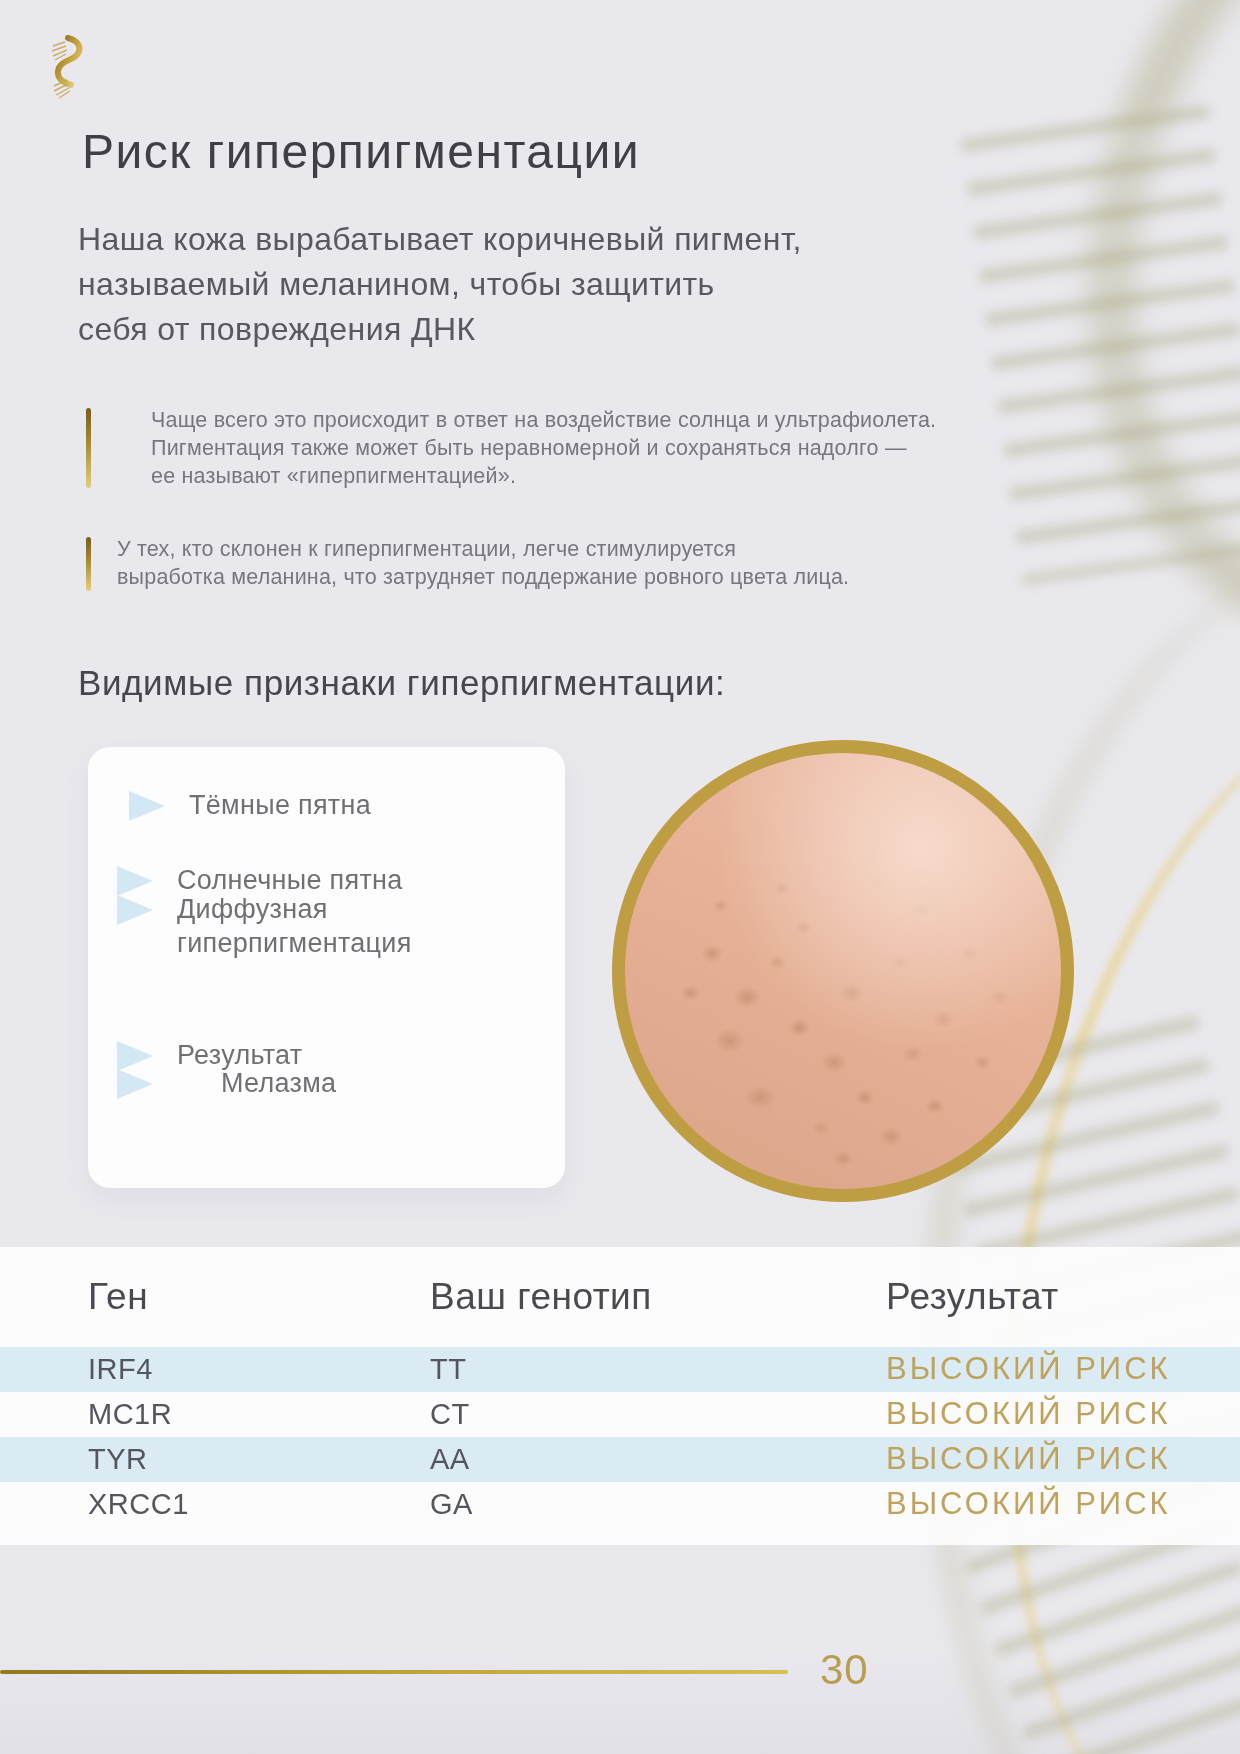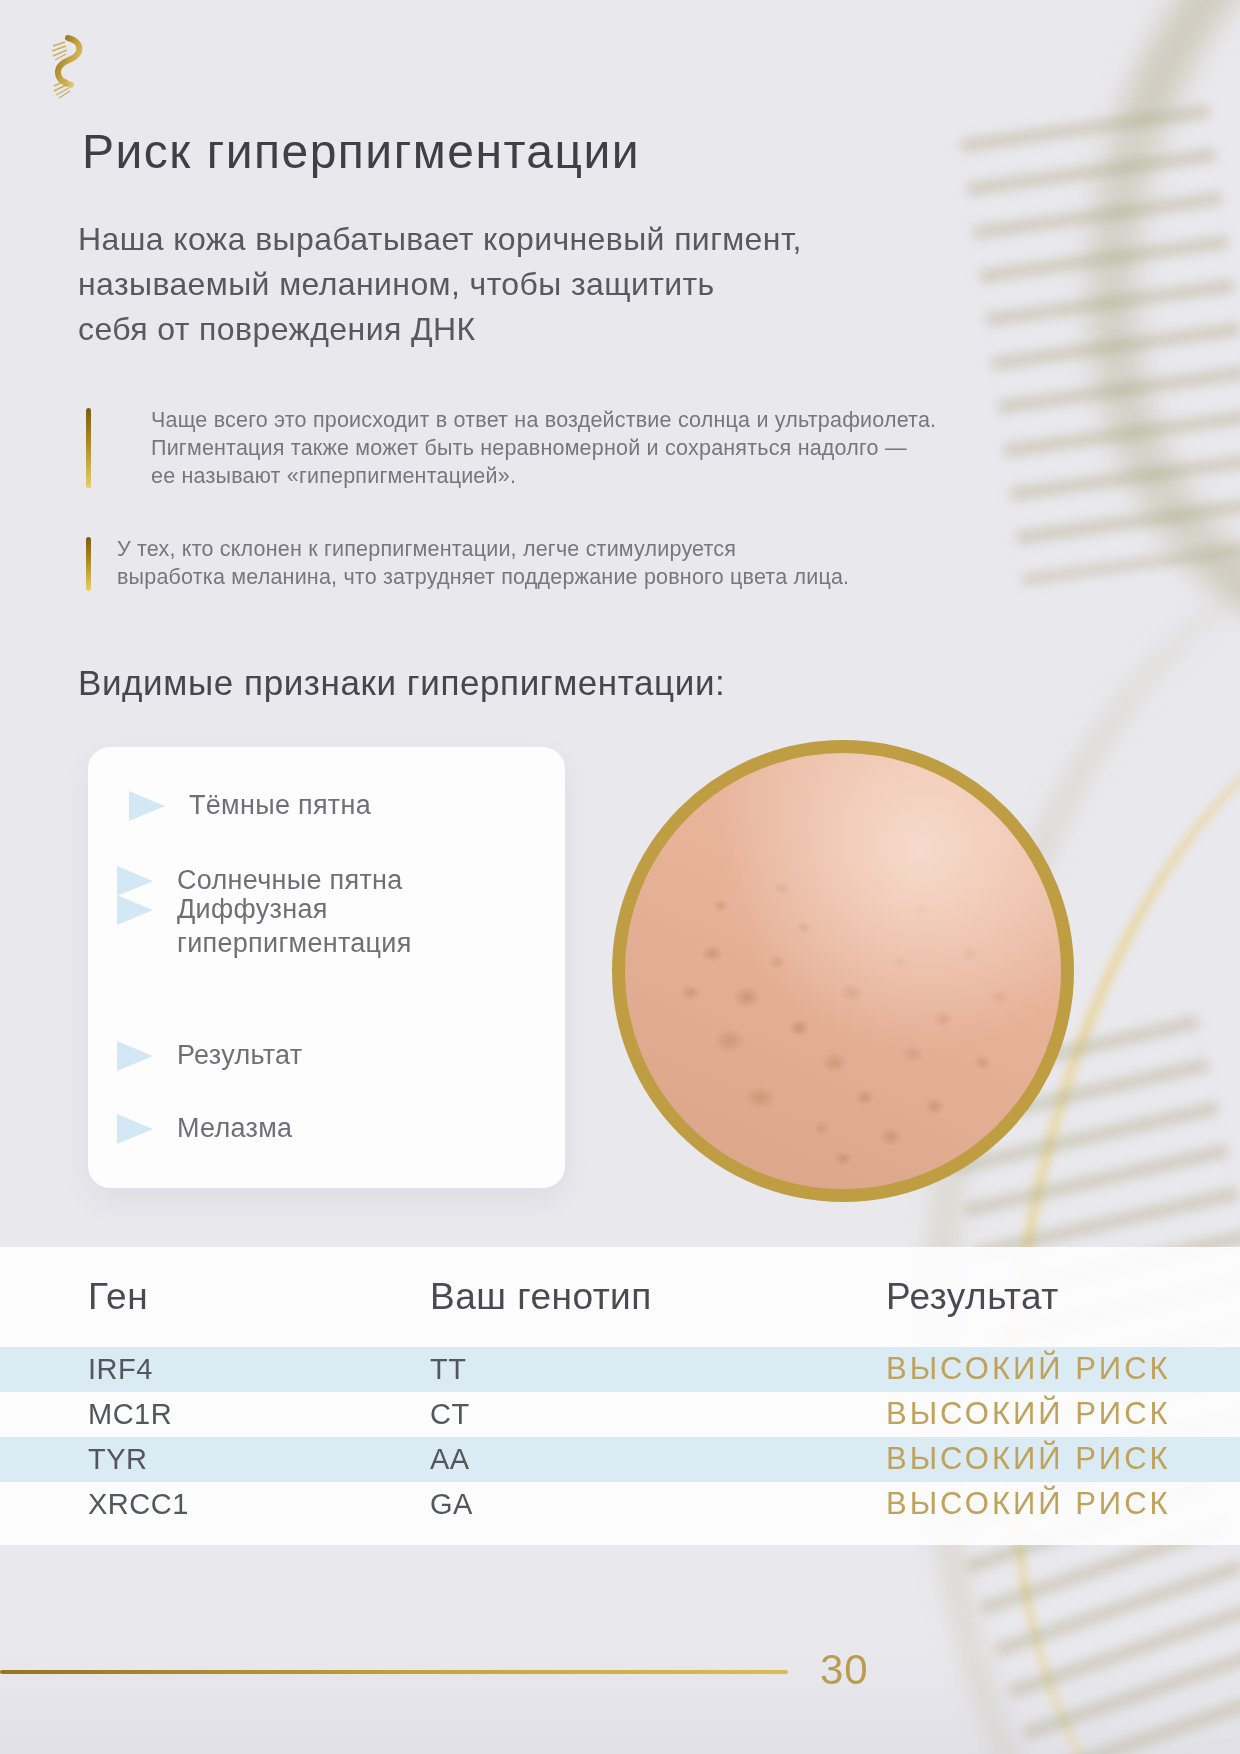--- a/index.html
+++ b/index.html
@@ -64,21 +64,21 @@
     font-size:35px;font-weight:300;letter-spacing:0.6px;color:#46464c;line-height:46px;
   }
   
   .signs-card{
     position:absolute;left:88px;top:747px;width:477px;height:441px;
     background:rgba(253,253,254,0.97);border-radius:22px;
     box-shadow:0 12px 28px rgba(80,80,100,0.07);
   }
   .sign-item{position:absolute;left:117px;display:flex;align-items:flex-start;}
   .sign-item.i1{top:788px;margin-left:12px;} .sign-item.i2{top:863px;} .sign-item.i3{top:892px;}
-  .sign-item.i4{top:1038px;} .sign-item.i5{top:1111px;}
+  .sign-item.i4{top:1038px;} .sign-item.i5{top:1066px;gap:44px;}
   .tri{
     width:0;height:0;margin-top:3px;flex:0 0 auto;
     border-top:15px solid rgba(0,0,0,0);border-bottom:15px solid rgba(0,0,0,0);
     border-left:36px solid #d3e8f4;
   }
   .sign-label{
     margin-left:24px;width:350px;font-size:27px;font-weight:300;
     color:#6f6f75;line-height:34px;letter-spacing:0.3px;
   }
   

